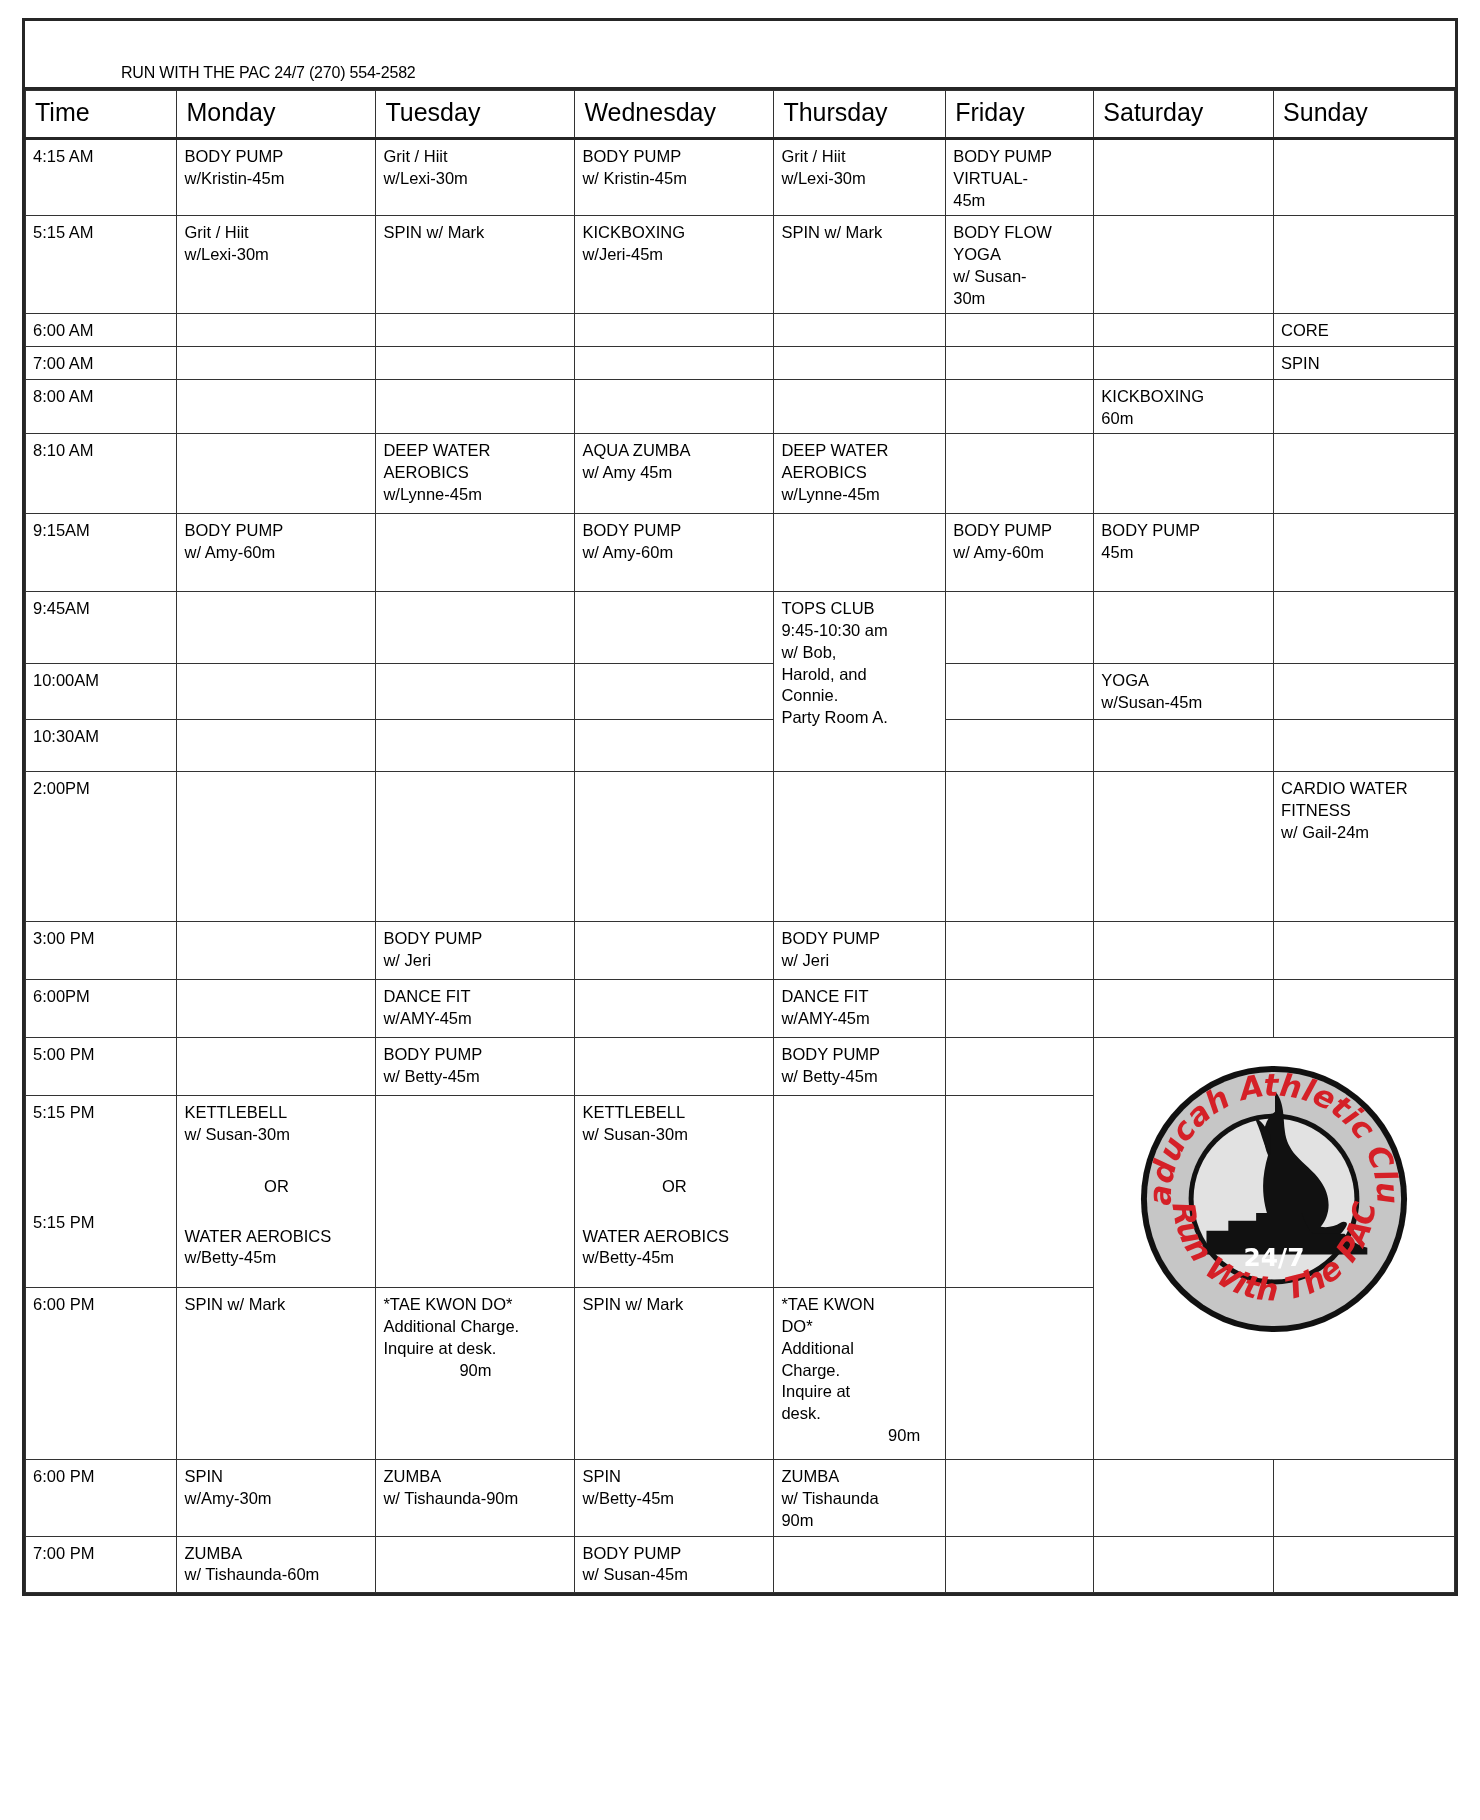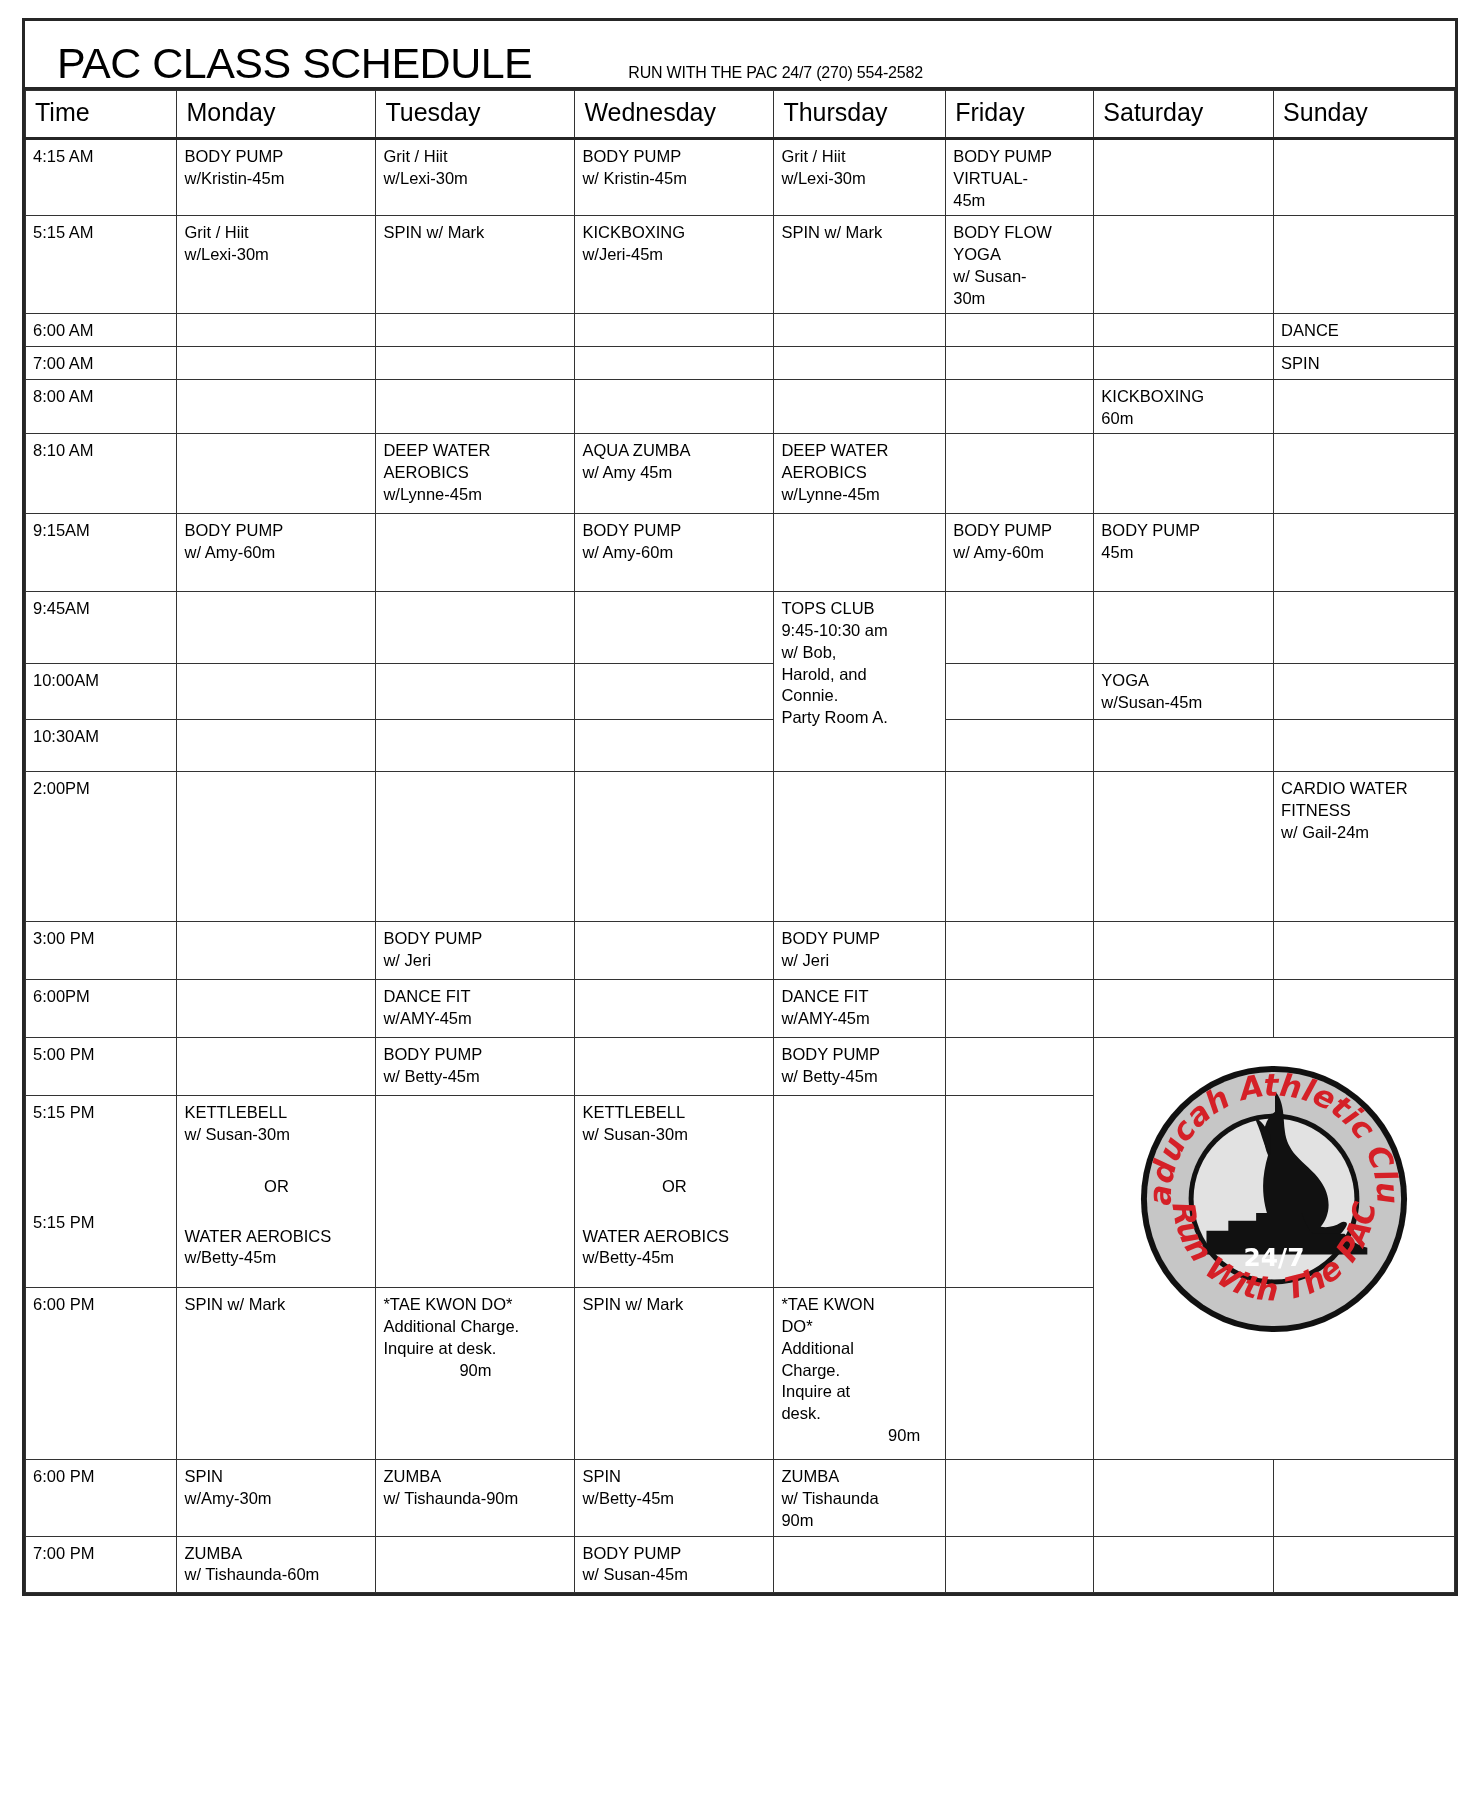--- a/index.html
+++ b/index.html
@@ -102,21 +102,20 @@
     fill: #d52027;
   }
 </style>
 </head>
 <body>
 
 <div class="page">
   <div class="frame">
 
     <div class="header">
-      <div class="title">PAC CLASS SCHEDULE</div>
       <div class="tagline">RUN WITH THE PAC 24/7  (270) 554-2582</div>
     </div>
 
     <table class="sched">
       <colgroup>
         <col class="c-time">
           <col class="c-mon">
           <col class="c-tue">
           <col class="c-wed">
         <col class="c-thu">
@@ -172,21 +171,21 @@
         </tr>
 
         <tr style="height:32px">
           <td class="time">6:00 AM</td>
           <td></td>
           <td></td>
           <td></td>
           <td></td>
           <td></td>
           <td></td>
-          <td class="ctr">DANCE</td>
+          <td class="ctr">CORE</td>
         </tr>
 
         <tr style="height:30px">
           <td class="time">7:00 AM</td>
           <td></td>
           <td></td>
           <td></td>
           <td></td>
           <td></td>
           <td></td>

